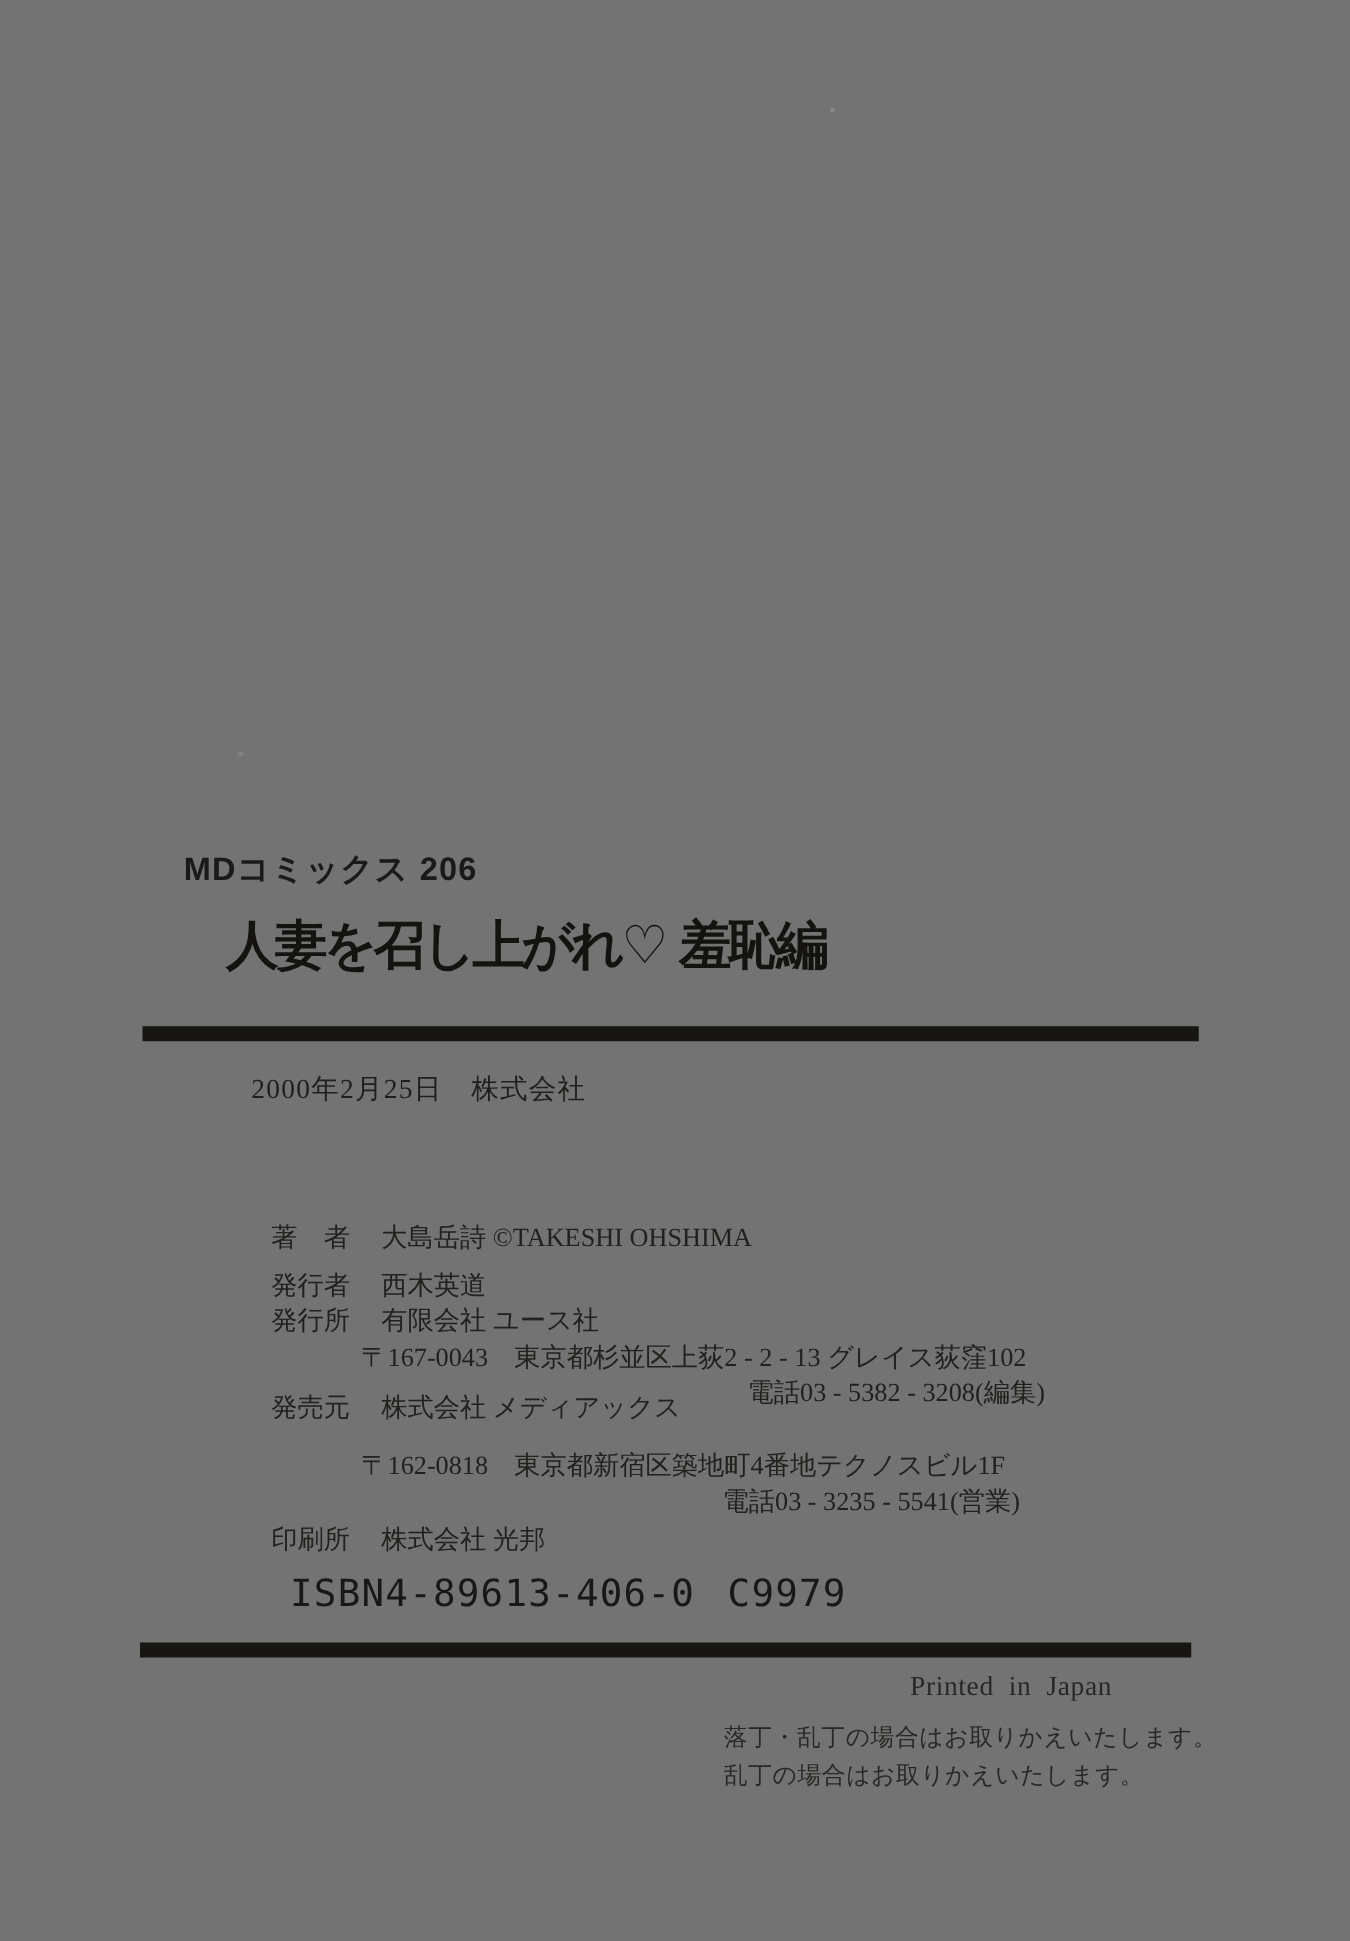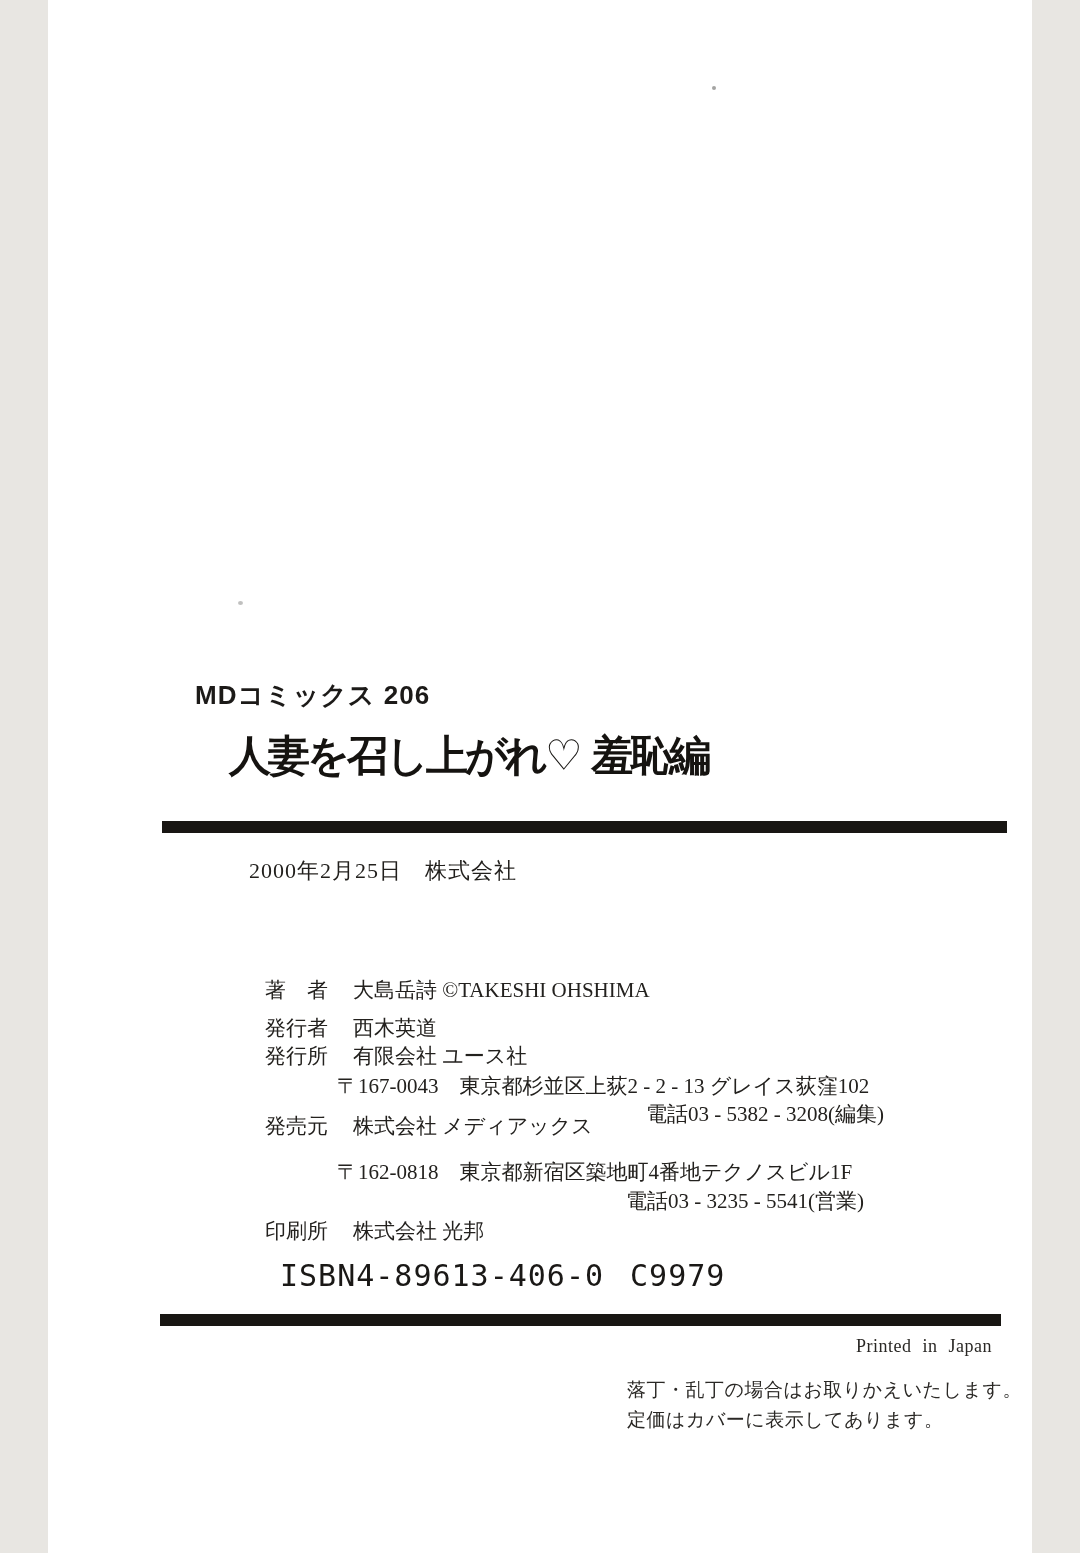--- a/index.html
+++ b/index.html
@@ -2,24 +2,24 @@
 <html><head>
 <meta charset="utf-8">
 <style>
   html, body {
     margin: 0;
     padding: 0;
     background: #e8e6e2;
   }
   .page {
     position: relative;
-    width: 984px;
+    width: 1080px;
     height: 1553px;
     margin: 0 auto;
-    background: #ffffff;
+    background: #737373;
     overflow: hidden;
     font-family: "Liberation Serif", "DejaVu Serif", serif;
     color: #211f1c;
   }
   
   .speck {
     position: absolute;
     background: #8d8d8b;
     border-radius: 50%;
     opacity: 0.8;
@@ -114,23 +114,23 @@
     font-size: 30px;
     letter-spacing: 1px;
     color: #1a1816;
     white-space: nowrap;
     text-align: right;
   }
   .isbn-line .c-code { margin-left: 26px; }
 
   .printed-in {
     position: absolute;
-    left: 808px;
+    left: 728px;
     top: 1336px;
-    font-size: 18px;
+    font-size: 22px;
     word-spacing: 6px;
     letter-spacing: 0.5px;
     color: #2a2825;
     white-space: nowrap;
   }
   .note-line {
     position: absolute;
     left: 579px;
     font-size: 19px;
     letter-spacing: 0.5px;
@@ -188,15 +188,15 @@
   <div class="isbn-line">
     <span>ISBN4-89613-406-0</span><span class="c-code">C9979</span>
   </div>
 
   <div class="rule rule-bottom"></div>
 
   <div class="printed-in">Printed in Japan</div>
 
   <div class="note-line note-1">落丁・乱丁の場合はお取りかえいたします。</div>
 
-  <div class="note-line note-2">定価はカバーに表示してあります。</div>
+  <div class="note-line note-2">乱丁の場合はお取りかえいたします。</div>
 
 </div>
 
 </body></html>

